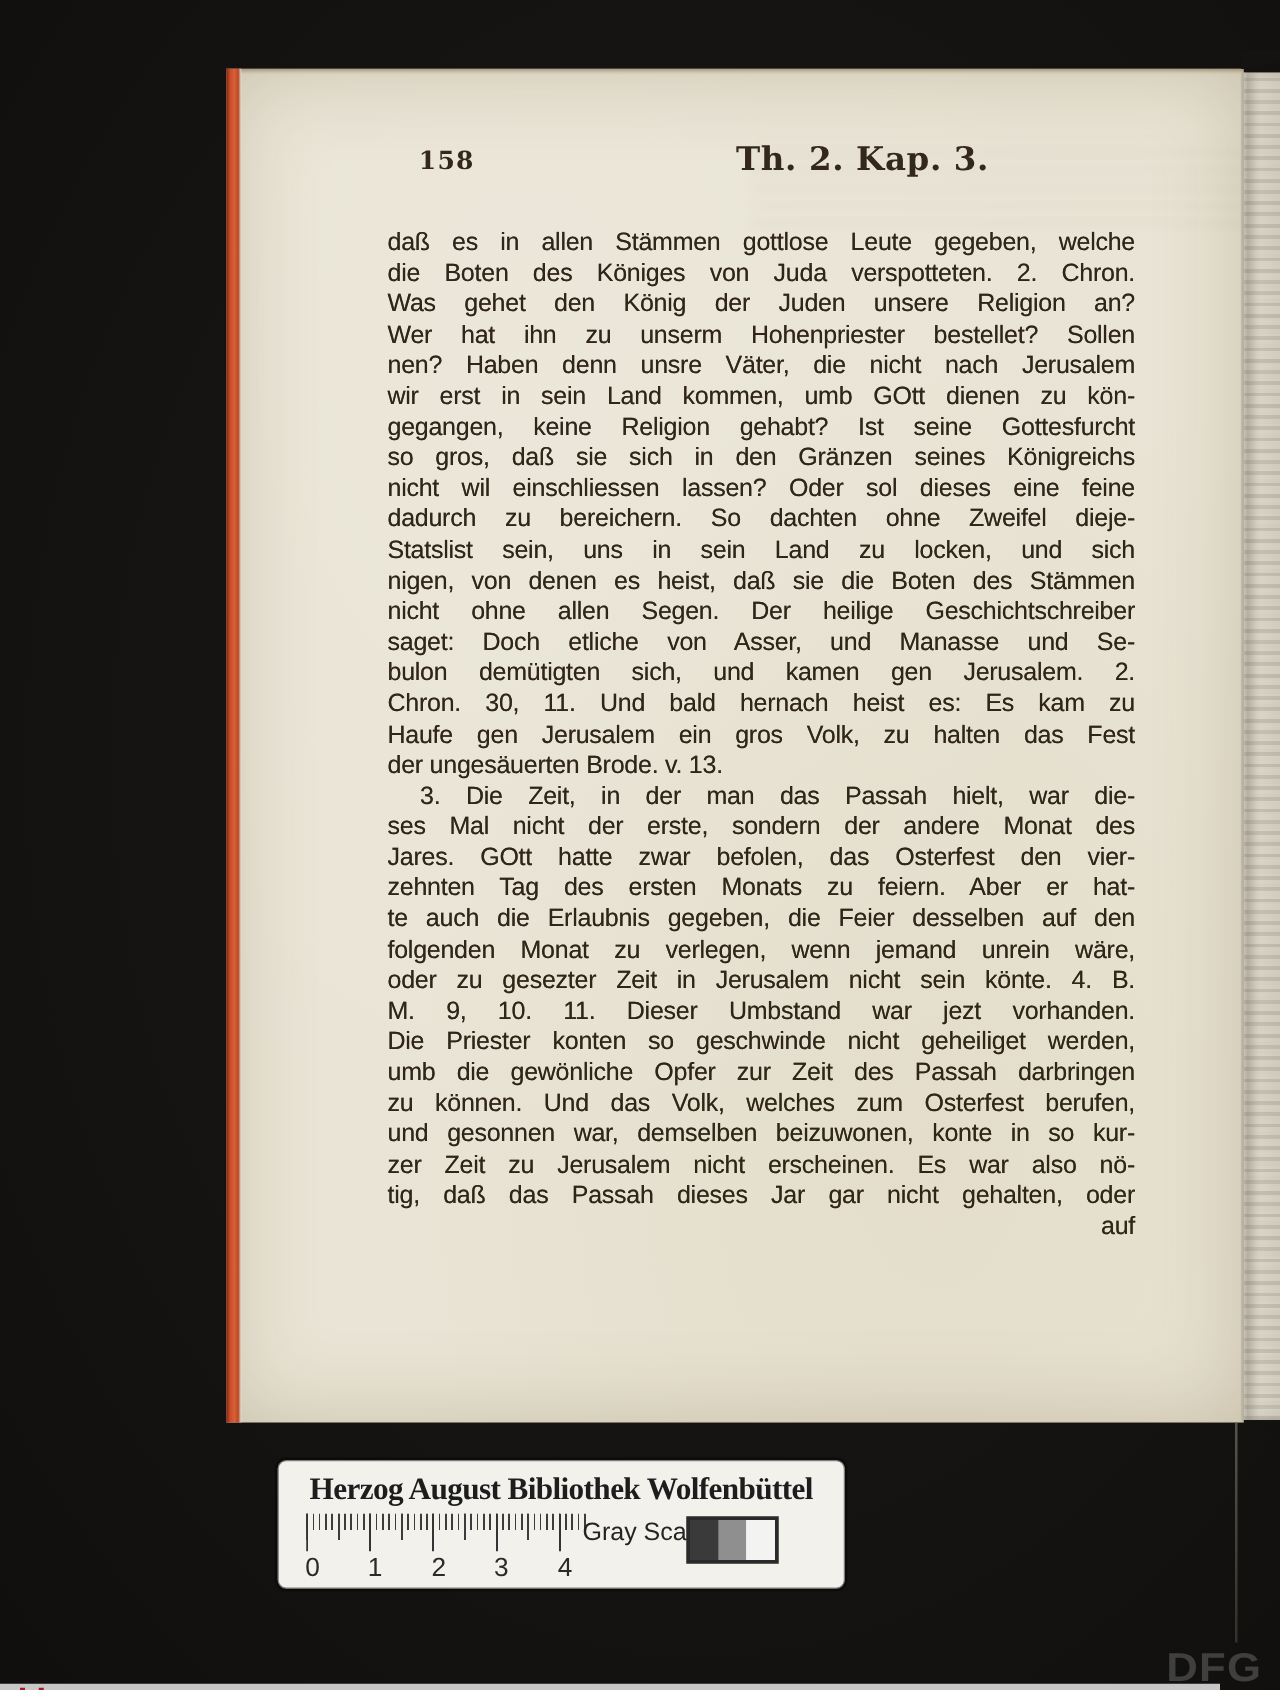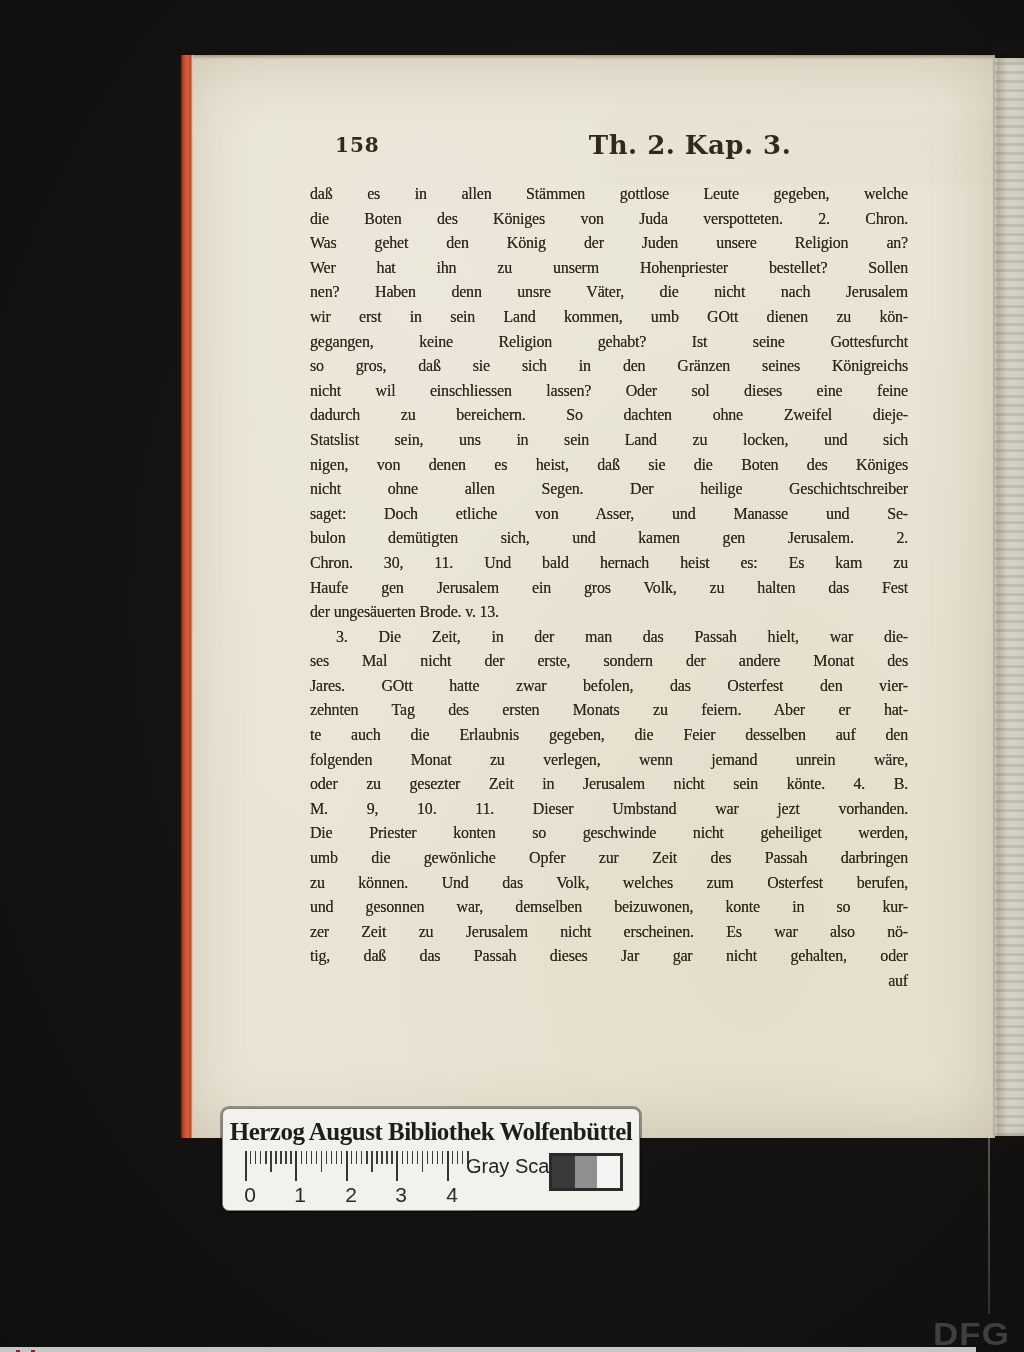--- a/index.html
+++ b/index.html
@@ -14,27 +14,27 @@
           radial-gradient(ellipse at 70% 80%, rgba(190,170,130,.12), transparent 55%),
           #e9e4d5;
         box-shadow: inset 0 0 70px rgba(120,100,60,.28), inset 0 2px 3px rgba(110,85,40,.45);
         }
   .red-edge{position:absolute;left:0;top:0;width:12px;height:100%;
         background:linear-gradient(90deg,#7e2412 0%, #c64d2b 25%, #d95f35 55%, #b8492a 80%, #e9e4d5 100%);}
   .ghost-smudge{position:absolute;left:420px;top:55px;width:400px;height:70px;
         background:repeating-linear-gradient(0deg, rgba(120,105,80,.16) 0 3px, transparent 3px 14px);
         filter:blur(4px);opacity:.5;}
 
-  .page-header{position:absolute;left:129px;top:75px;width:600px;height:30px;color:#33281b;}
+  .page-header{position:absolute;left:129px;top:58px;width:600px;height:30px;color:#33281b;}
   .pagenum{position:absolute;left:25px;top:3px;font-family:"DejaVu Serif",serif;font-size:20px;font-weight:bold;letter-spacing:1px;}
   .chapter{position:absolute;left:200px;top:0;width:360px;text-align:center;
         font-family:"DejaVu Serif",serif;font-size:26px;font-weight:bold;letter-spacing:.5px;}
 
   .bodytext{position:absolute;left:129px;top:127px;width:598px;
-        font-family:Liberation Serif, serif;font-size:16px;line-height:24.6px;
+        font-family:Liberation Sans, sans-serif;font-size:20px;line-height:24.6px;
         color:#2f2519;letter-spacing:-0.2px;text-shadow:0 0 .5px rgba(47,37,25,.7);}
   .tl{text-align:justify;text-align-last:justify;white-space:normal;height:24.6px;}
   .tl.end{text-align:left;text-align-last:left;}
   .tl.ind{text-indent:26px;}
   .catch{text-align:right;height:24.6px;}
 
   
   .strip{position:absolute;left:993px;top:58px;width:31px;height:1078px;
         background:
           repeating-linear-gradient(0deg, rgba(110,100,80,.18) 0 3px, transparent 3px 9px),
@@ -42,23 +42,23 @@
         border-left:2px solid #b9b5a6;
         box-shadow:inset 6px 0 8px rgba(90,80,60,.25);}
   .strip::after{content:"";position:absolute;inset:0;filter:blur(2px);
         background:repeating-linear-gradient(0deg, rgba(100,90,70,.10) 0 2px, transparent 2px 6px);}
   .strip-corner{position:absolute;left:993px;top:40px;width:31px;height:22px;
         background:linear-gradient(170deg,#141311 55%, transparent 56%);}
   .edge-line{position:absolute;left:988px;top:1138px;width:2px;height:176px;
         background:linear-gradient(180deg,#6a6a60,#3c3c36);opacity:.75;}
 
   
-  .card{position:absolute;left:222px;top:1108px;width:416px;height:101px;
+  .card{position:absolute;left:222px;top:1168px;width:416px;height:101px;
         background:#f2f1ec;border-radius:7px;border:1px solid #7e7e7a;
-        box-shadow:0 0 0 2px rgba(0,0,0,.35);}
+        box-shadow:0 0 0 2px rgba(0,0,0,.35);padding-left:36px;}
   .card-title{position:absolute;left:0;top:9px;width:100%;text-align:center;
         font-family:"Liberation Serif",serif;font-weight:bold;font-size:25px;color:#1d1d1d;
         letter-spacing:-0.5px;}
   .ruler{position:absolute;left:22px;top:42px;width:240px;height:40px;}
   .ticks-mm{position:absolute;left:0;top:0;width:226px;height:13px;
         background:repeating-linear-gradient(90deg,#3c3c3c 0 1.3px, transparent 1.3px 5.05px);}
   .ticks-half{position:absolute;left:0;top:0;width:206px;height:21px;
         background:repeating-linear-gradient(90deg,#3c3c3c 0 1.4px, transparent 1.4px 25.25px);}
   .ticks-cm{position:absolute;left:0;top:0;width:206px;height:30px;
         background:repeating-linear-gradient(90deg,#343434 0 1.6px, transparent 1.6px 50.5px);}
@@ -96,21 +96,21 @@
       <div class="tl">die Boten des Königes von Juda verspotteten. 2. Chron.</div>
       <div class="tl">Was gehet den König der Juden unsere Religion an?</div>
       <div class="tl">Wer hat ihn zu unserm Hohenpriester bestellet? Sollen</div>
       <div class="tl">nen? Haben denn unsre Väter, die nicht nach Jerusalem</div>
       <div class="tl">wir erst in sein Land kommen, umb GOtt dienen zu kön-</div>
       <div class="tl">gegangen, keine Religion gehabt? Ist seine Gottesfurcht</div>
       <div class="tl">so gros, daß sie sich in den Gränzen seines Königreichs</div>
       <div class="tl">nicht wil einschliessen lassen? Oder sol dieses eine feine</div>
       <div class="tl">dadurch zu bereichern.  So dachten ohne Zweifel dieje-</div>
       <div class="tl">Statslist sein, uns in sein Land zu locken, und sich</div>
-      <div class="tl">nigen, von denen es heist, daß sie die Boten des Königes</div>
+      <div class="tl">nigen, von denen es heist, daß sie die Boten des Stämmen</div>
       <div class="tl">nicht ohne allen Segen.  Der heilige Geschichtschreiber</div>
       <div class="tl">saget: Doch etliche von Asser, und Manasse und Se-</div>
       <div class="tl">bulon demütigten sich, und kamen gen Jerusalem. 2.</div>
       <div class="tl">Chron. 30, 11.  Und bald hernach heist es: Es kam zu</div>
       <div class="tl">Haufe gen Jerusalem ein gros Volk, zu halten das Fest</div>
       <div class="tl end">der ungesäuerten Brode. v. 13.</div>
       <div class="tl ind">3. Die Zeit, in der man das Passah hielt, war die-</div>
       <div class="tl">ses Mal nicht der erste, sondern der andere Monat des</div>
       <div class="tl">Jares.  GOtt hatte zwar befolen, das Osterfest den vier-</div>
       <div class="tl">zehnten Tag des ersten Monats zu feiern.  Aber er hat-</div>

